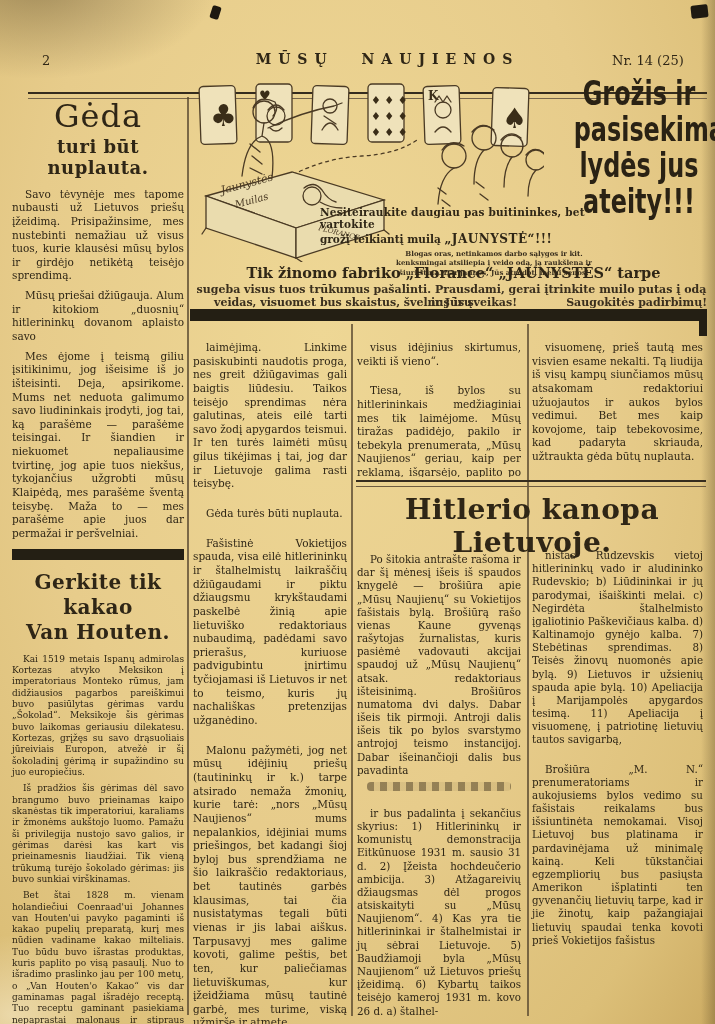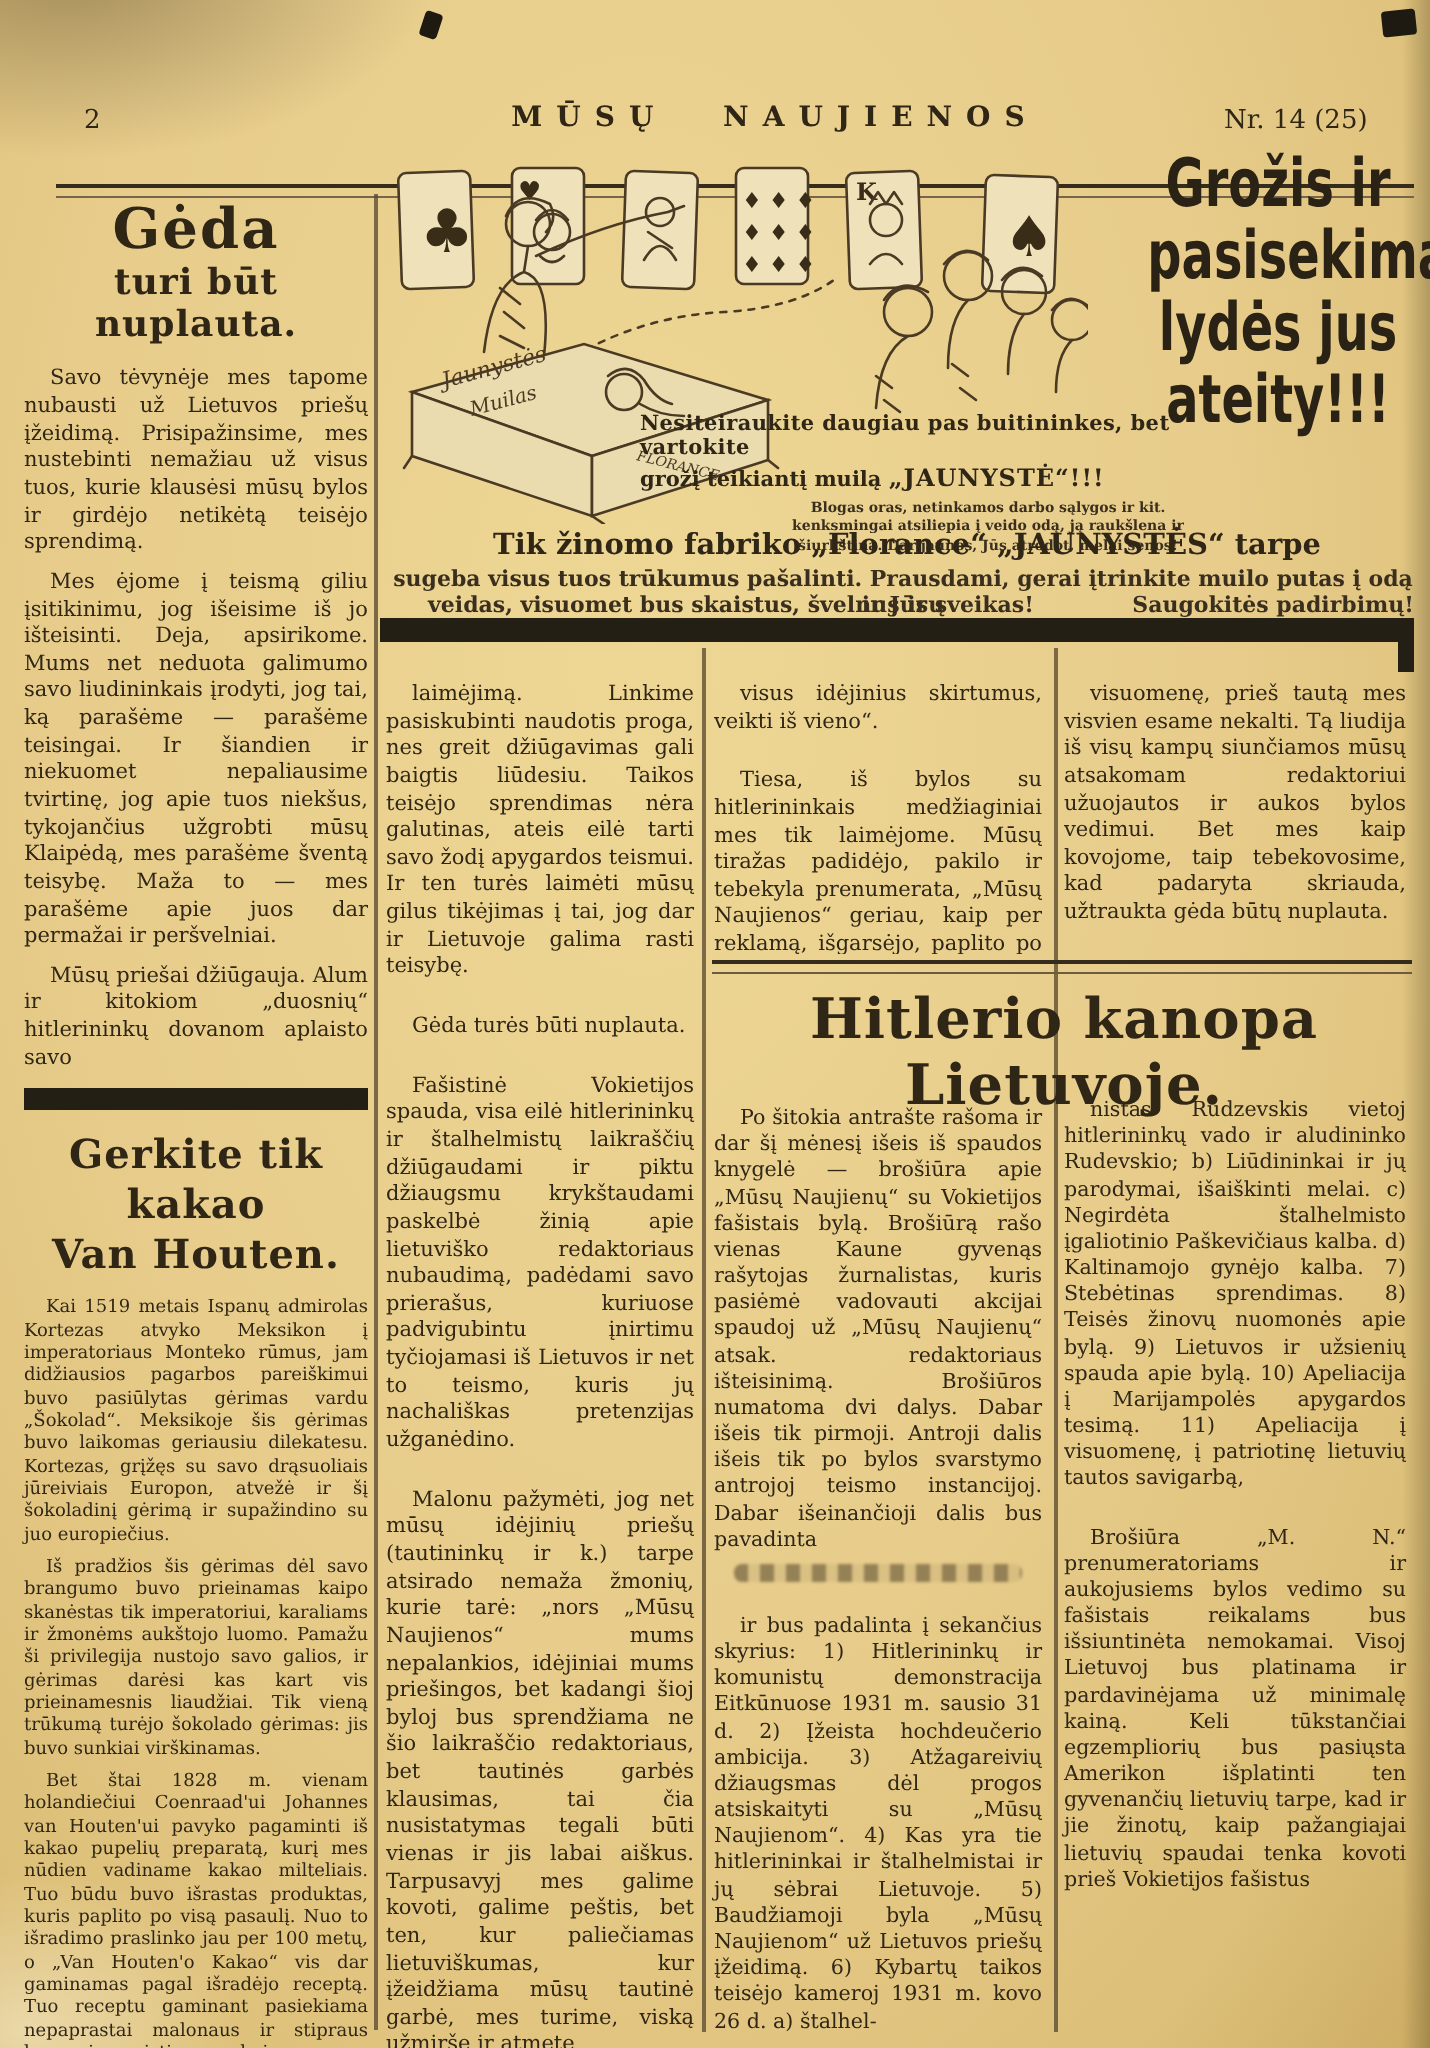--- a/index.html
+++ b/index.html
@@ -27,21 +27,21 @@
   .v1{left:187px;top:97px;height:918px;}
   .v2{left:351px;top:324px;height:692px;}
   .v3{left:527px;top:324px;height:692px;}
 
   .bar{background:#241f14;}
   .bar-ad{position:absolute;left:190px;top:309px;width:517px;height:12px;}
   .bar-ad-stub{position:absolute;left:699px;top:321px;width:8px;height:15px;background:#241f14;}
 
   
   .left-col{position:absolute;left:12px;top:100px;width:172px;}
-  .geda-title{font-size:28px;font-weight:bold;text-align:center;line-height:1.05;letter-spacing:1px;}
+  .geda-title{font-size:32px;font-weight:normal;text-align:center;line-height:1.05;letter-spacing:1px;}
   .geda-sub{font-size:18px;font-weight:bold;text-align:center;margin:2px 0 10px 0;letter-spacing:.5px;}
   .left-col p{margin:0 0 6px 0;font-size:10.5px;line-height:1.3;text-align:justify;text-indent:13px;}
   .bar-l1{height:11px;margin:8px 0 10px 0;}
   .vh-title{font-size:20px;font-weight:bold;text-align:center;line-height:1.25;margin-bottom:9px;letter-spacing:.5px;}
   .left-col .small p{font-size:9px;line-height:1.26;margin:0 0 5px 0;text-indent:11px;}
 
   
   .ad-illu{position:absolute;left:192px;top:78px;}
   .ad-headline{position:absolute;left:568px;top:80px;width:142px;text-align:center;
     font-family:"DejaVu Sans","Liberation Sans",sans-serif;font-weight:bold;color:#2a2214;}
@@ -96,22 +96,22 @@
   <div class="head-rule"></div>
 
   <div class="vrule v1"></div>
   <div class="vrule v2"></div>
   <div class="vrule v3"></div>
 
   <div class="left-col">
     <div class="geda-title">Gėda</div>
     <div class="geda-sub">turi būt nuplauta.</div>
     <p>Savo tėvynėje mes tapome nubausti už Lietuvos priešų įžeidimą. Prisipažinsime, mes nustebinti nemažiau už visus tuos, kurie klausėsi mūsų bylos ir girdėjo netikėtą teisėjo sprendimą.</p>
+    <p>Mūsų priešai džiūgauja. Alum ir kitokiom „duosnių“ hitlerininkų dovanom aplaisto savo</p>
     <p>Mes ėjome į teismą giliu įsitikinimu, jog išeisime iš jo išteisinti. Deja, apsirikome. Mums net neduota galimumo savo liudininkais įrodyti, jog tai, ką parašėme — parašėme teisingai. Ir šiandien ir niekuomet nepaliausime tvirtinę, jog apie tuos niekšus, tykojančius užgrobti mūsų Klaipėdą, mes parašėme šventą teisybę. Maža to — mes parašėme apie juos dar permažai ir peršvelniai.</p>
-    <p>Mūsų priešai džiūgauja. Alum ir kitokiom „duosnių“ hitlerininkų dovanom aplaisto savo</p>
     <div class="bar bar-l1"></div>
     <div class="vh-title">
       <span>Gerkite tik kakao</span><br>
       <span>Van Houten.</span>
     </div>
     <div class="small">
       <p>Kai 1519 metais Ispanų admirolas Kortezas atvyko Meksikon į imperatoriaus Monteko rūmus, jam didžiausios pagarbos pareiškimui buvo pasiūlytas gėrimas vardu „Šokolad“. Meksikoje šis gėrimas buvo laikomas geriausiu dilekatesu. Kortezas, grįžęs su savo drąsuoliais jūreiviais Europon, atvežė ir šį šokoladinį gėrimą ir supažindino su juo europiečius.</p>
       <p>Iš pradžios šis gėrimas dėl savo brangumo buvo prieinamas kaipo skanėstas tik imperatoriui, karaliams ir žmonėms aukštojo luomo. Pamažu ši privilegija nustojo savo galios, ir gėrimas darėsi kas kart vis prieinamesnis liaudžiai. Tik vieną trūkumą turėjo šokolado gėrimas: jis buvo sunkiai virškinamas.</p>
       <p>Bet štai 1828 m. vienam holandiečiui Coenraad'ui Johannes van Houten'ui pavyko pagaminti iš kakao pupelių preparatą, kurį mes nūdien vadiname kakao milteliais. Tuo būdu buvo išrastas produktas, kuris paplito po visą pasaulį. Nuo to išradimo praslinko jau per 100 metų, o „Van Houten'o Kakao“ vis dar gaminamas pagal išradėjo receptą. Tuo receptu gaminant pasiekiama nepaprastai malonaus ir stipraus kvapsnio, maistingumo bei</p>
 

